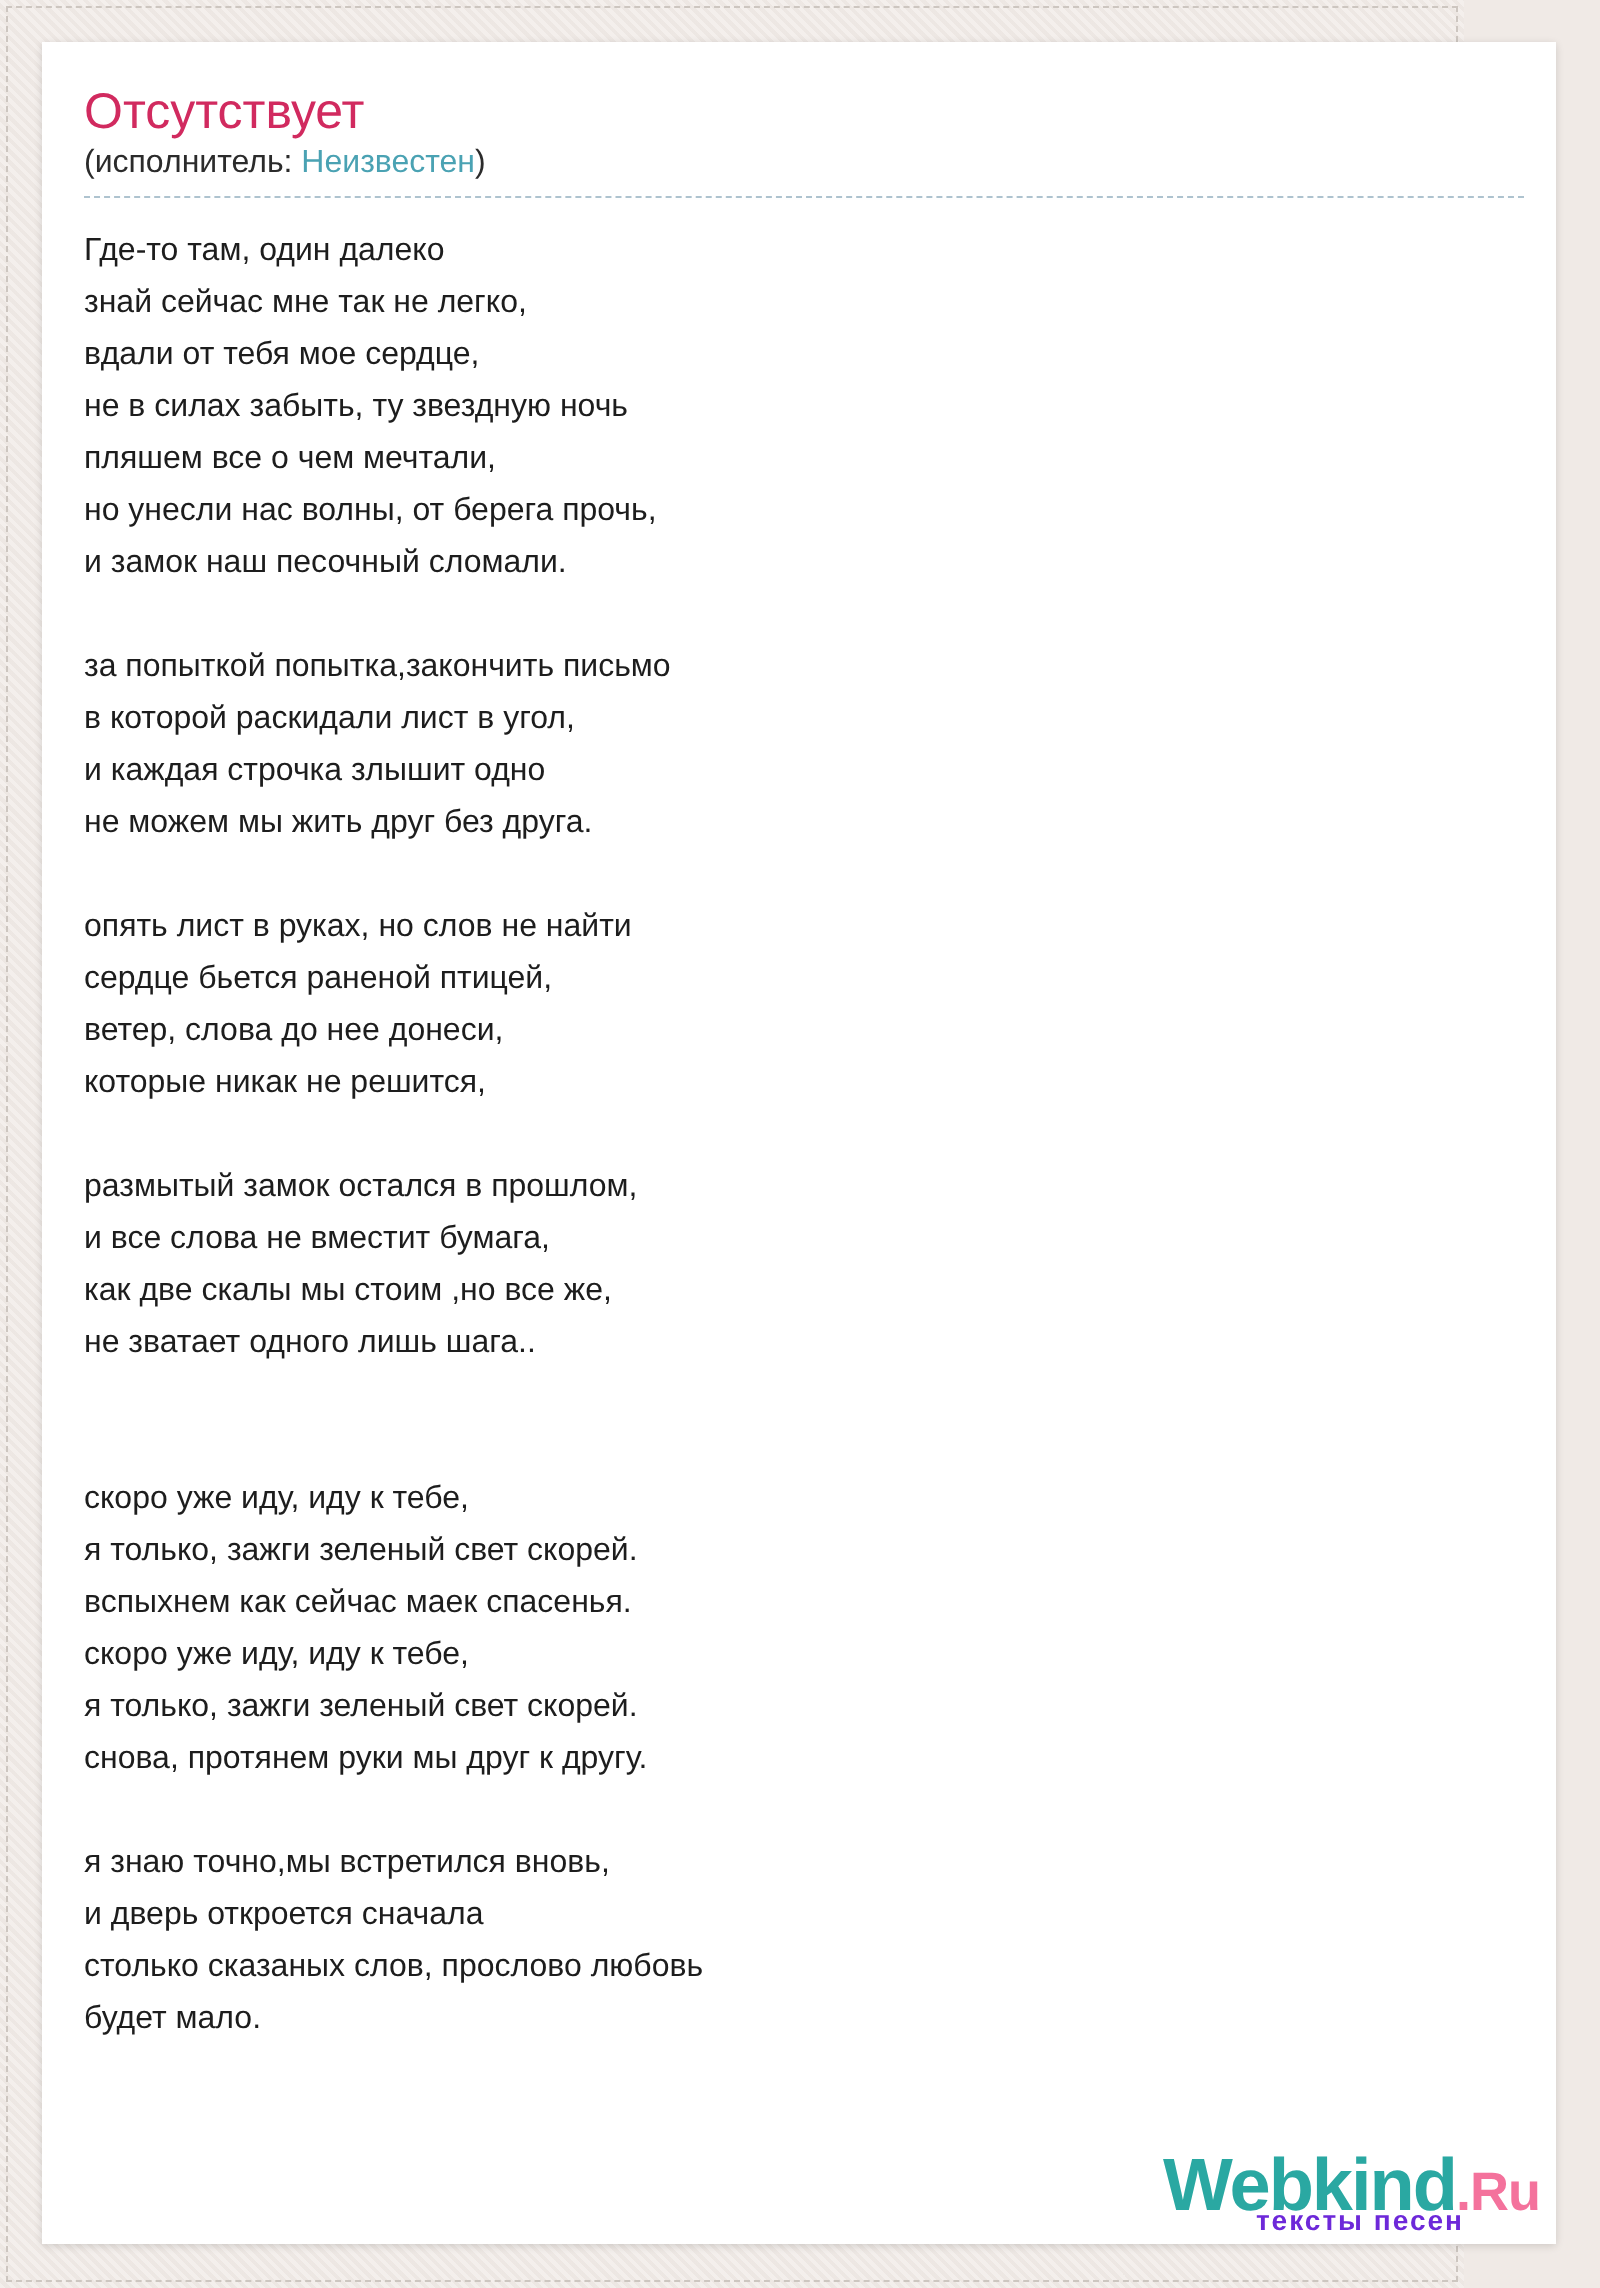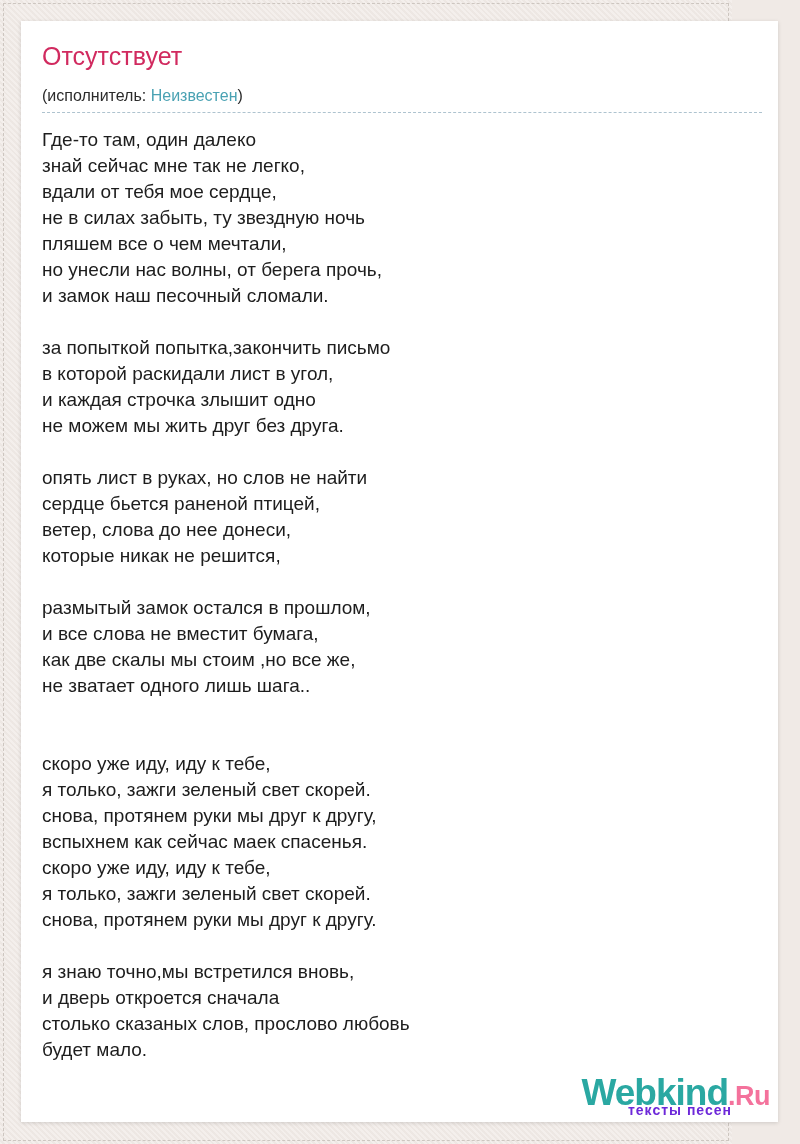--- a/index.html
+++ b/index.html
@@ -42,32 +42,32 @@
     border-bottom: 1px dashed #aec3cf;
   }
   .title {
     margin: 0;
     font-size: 25px;
     font-weight: 400;
     line-height: 1.15;
     color: #d12a5f;
   }
   .artist-line {
-    margin-top: 16px;
+    margin-top: 2px;
     font-size: 16px;
     color: #2b2b2b;
   }
   .artist-link {
     color: #4aa2b3;
     text-decoration: none;
     cursor: pointer;
   }
   .lyrics {
     margin: 14px 16px 0 21px;
-    font-size: 19px;
+    font-size: 16px;
     line-height: 26px;
     color: #1d1d1d;
   }
   .lyric-line {
     min-height: 26px;
     white-space: pre-wrap;
   }
   .logo {
     position: absolute;
     right: 8px;
@@ -133,21 +133,20 @@
         <div class="lyric-line">которые никак не решится,</div>
         <div class="lyric-line"></div>
         <div class="lyric-line">размытый замок остался в прошлом,</div>
         <div class="lyric-line">и все слова не вместит бумага,</div>
         <div class="lyric-line">как две скалы мы стоим ,но все же,</div>
         <div class="lyric-line">не зватает одного лишь шага..</div>
         <div class="lyric-line"></div>
         <div class="lyric-line"></div>
         <div class="lyric-line">скоро уже иду, иду к тебе,</div>
         <div class="lyric-line">я только, зажги зеленый свет скорей.</div>
-        <div class="lyric-line">снова, протянем руки мы друг к другу,</div>
         <div class="lyric-line">вспыхнем как сейчас маек спасенья.</div>
         <div class="lyric-line">скоро уже иду, иду к тебе,</div>
         <div class="lyric-line">я только, зажги зеленый свет скорей.</div>
         <div class="lyric-line">снова, протянем руки мы друг к другу.</div>
         <div class="lyric-line"></div>
         <div class="lyric-line">я знаю точно,мы встретился вновь,</div>
         <div class="lyric-line">и дверь откроется сначала</div>
         <div class="lyric-line">столько сказаных слов, прослово любовь</div>
         <div class="lyric-line">будет мало.</div>
       </div>

